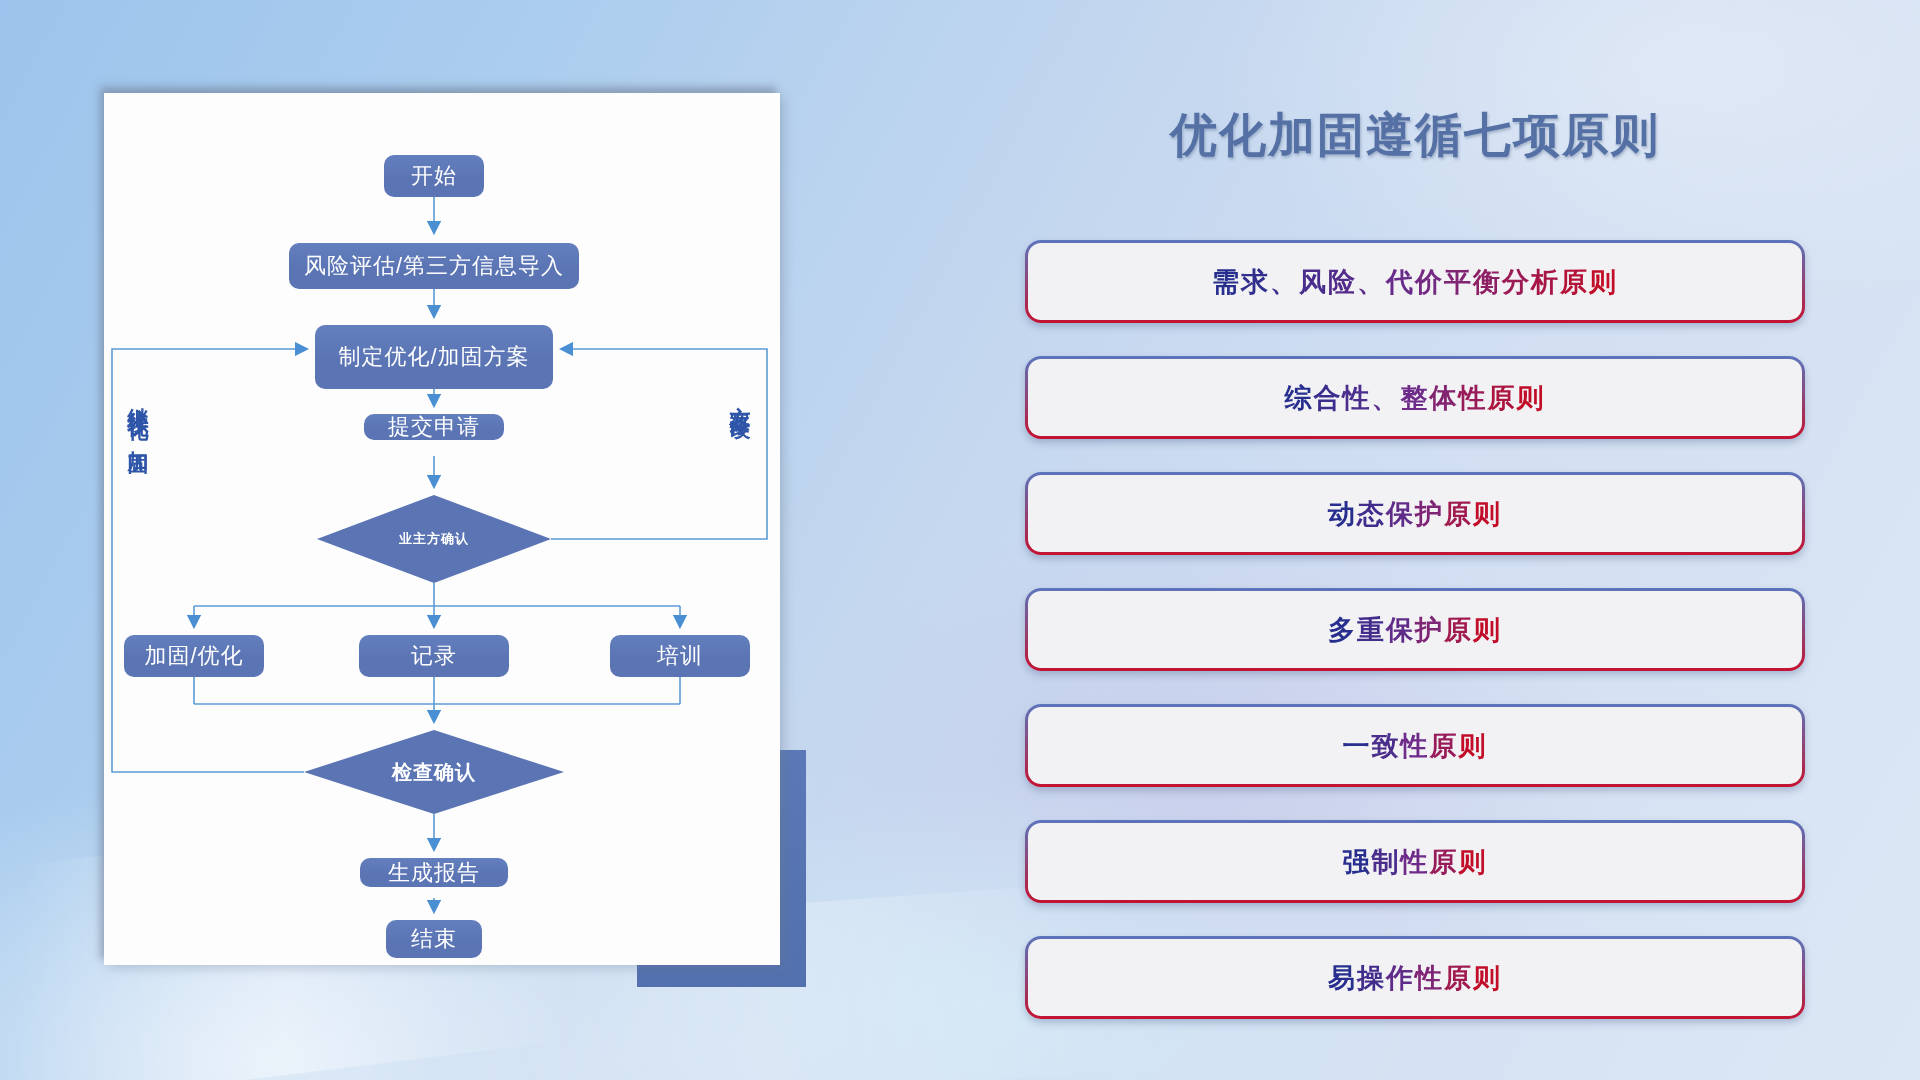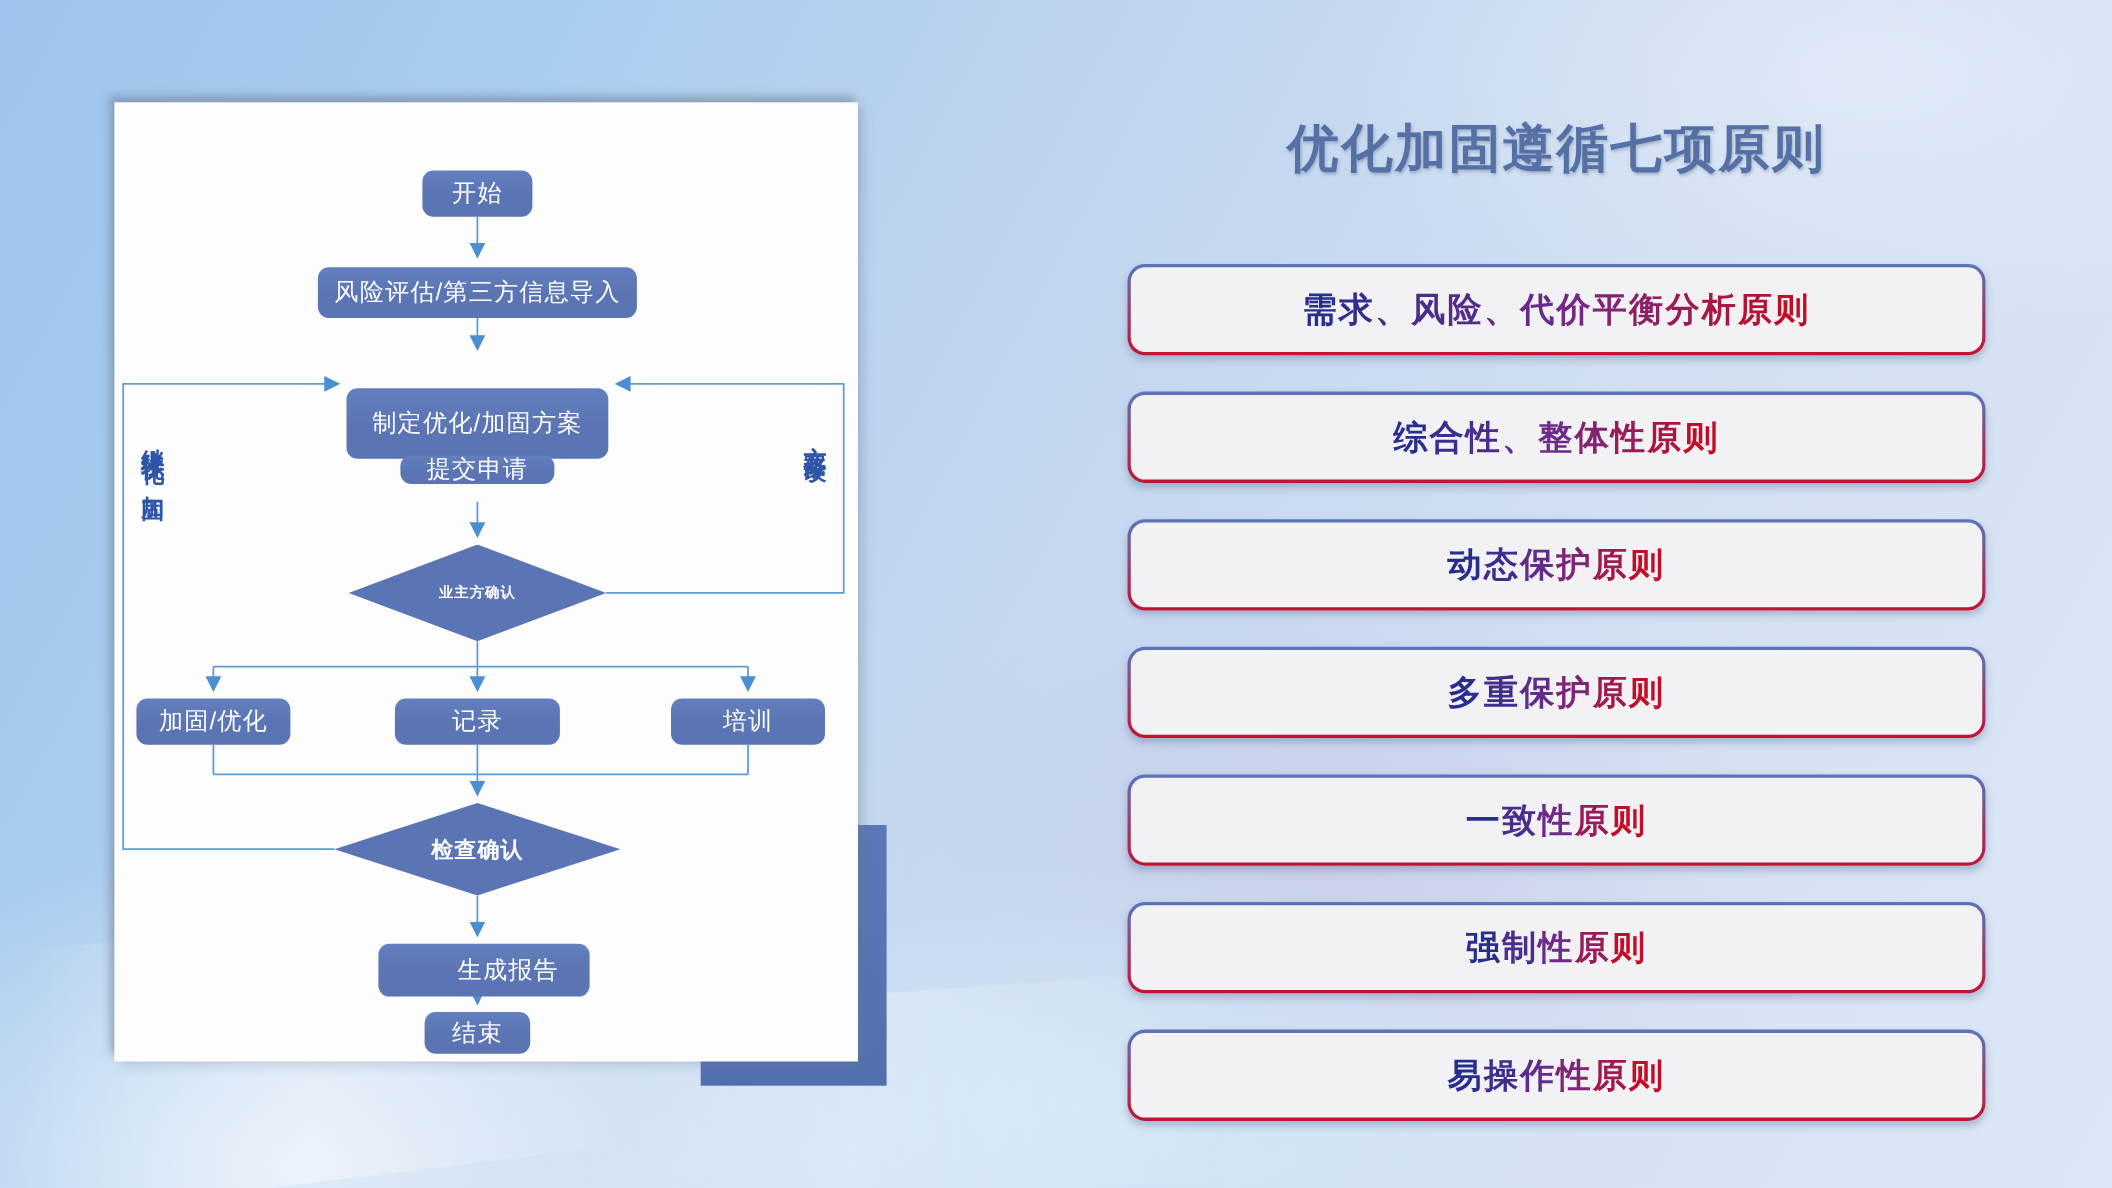--- a/index.html
+++ b/index.html
@@ -60,21 +60,21 @@
     display:flex;flex-direction:column;gap:33px;
   }
   .p-box{
     height:77px;border-radius:16px;padding:3px;
     background:linear-gradient(180deg,var(--principle_border_top),var(--principle_border_bottom));
     box-shadow:0 4px 7px rgba(95,115,155,0.38);
   }
   .p-inner{
     height:100%;border-radius:13px;background:var(--principle_bg);
     display:flex;align-items:center;justify-content:center;
-    font-size:31px;font-weight:700;letter-spacing:2px;white-space:nowrap;
+    font-size:27px;font-weight:700;letter-spacing:2px;white-space:nowrap;
   }
 </style>
 </head>
 <body>
 
 <div class="stage">
   <div class="streak streak-a"></div>
   <div class="streak streak-b"></div>
 
   <div class="accent-rect"></div>
@@ -102,28 +102,28 @@
         <path d="M330,584 V629" marker-end="url(#arr)"></path>
         <path d="M330,721 V757" marker-end="url(#arr)"></path>
         <path d="M330,805 V819" marker-end="url(#arr)"></path>
         <path d="M200,679 H8 V256 H203" marker-end="url(#arr)"></path>
         <path d="M447,446 H663 V256 H457" marker-end="url(#arr)"></path>
       </g>
     </svg>
 
     <div class="flow-node" style="left:280px;top:62px;width:100px;height:42px;">开始</div>
     <div class="flow-node" style="left:185px;top:150px;width:290px;height:46px;">风险评估/第三方信息导入</div>
-    <div class="flow-node" style="left:211px;top:232px;width:238px;height:64px;margin-top:28px;">制定优化/加固方案</div>
+    <div class="flow-node" style="left:211px;top:232px;width:238px;height:64px;">制定优化/加固方案</div>
     <div class="flow-node" style="left:260px;top:321px;width:140px;height:26px;">提交申请</div>
     <div class="diamond" style="left:213px;top:402px;width:234px;height:88px;font-size:13px;">业主方确认</div>
     <div class="flow-node" style="left:20px;top:542px;width:140px;height:42px;">加固/优化</div>
     <div class="flow-node" style="left:255px;top:542px;width:150px;height:42px;">记录</div>
     <div class="flow-node" style="left:506px;top:542px;width:140px;height:42px;">培训</div>
     <div class="diamond" style="left:200px;top:637px;width:260px;height:84px;font-size:20px;">检查确认</div>
-    <div class="flow-node" style="left:240px;top:765px;width:148px;height:48px;padding-left:44px;">生成报告</div>
+    <div class="flow-node" style="left:256px;top:765px;width:148px;height:29px;">生成报告</div>
     <div class="flow-node" style="left:282px;top:827px;width:96px;height:38px;">结束</div>
 
     <div class="side-label" style="left:24px;top:298px;">继续优化/加固</div>
     <div class="side-label" style="left:626px;top:296px;">方案修改</div>
   </div>
 
   <div class="panel-title">优化加固遵循七项原则</div>
 
   <div class="principles">
     <div class="p-box">

